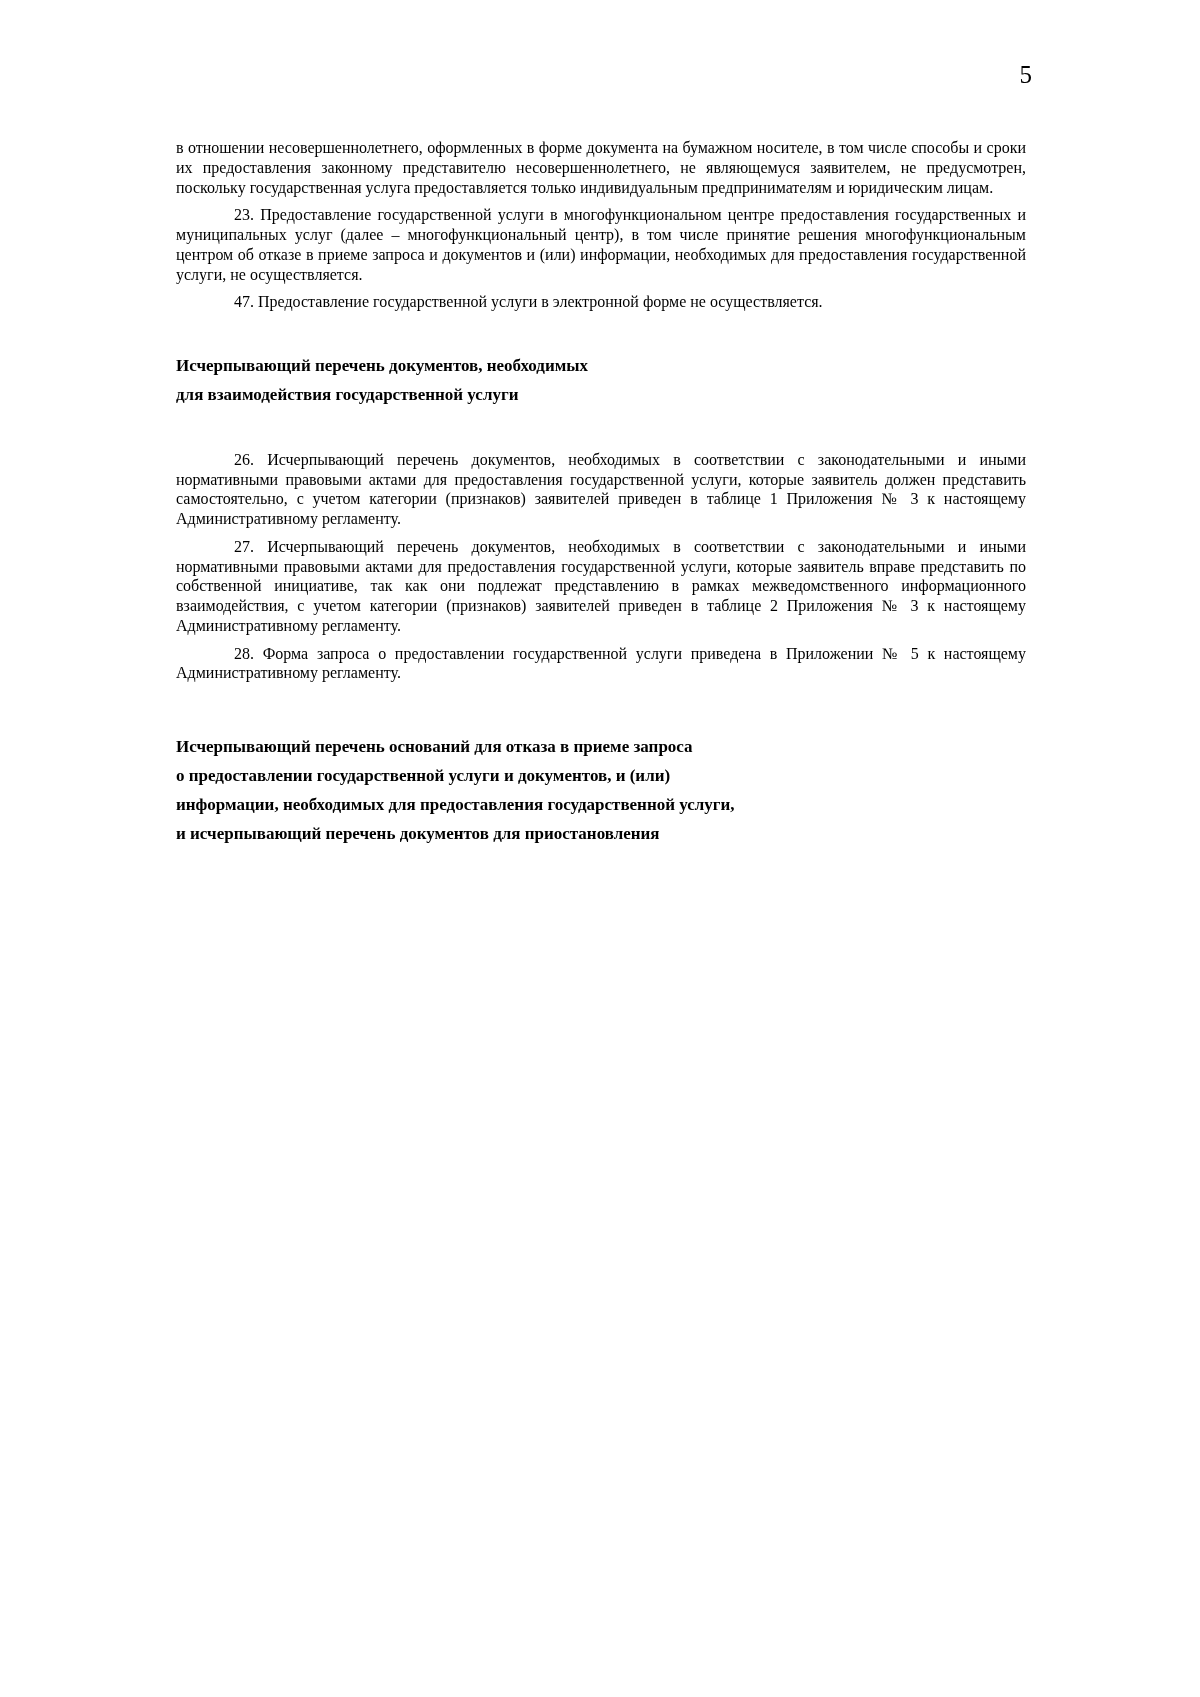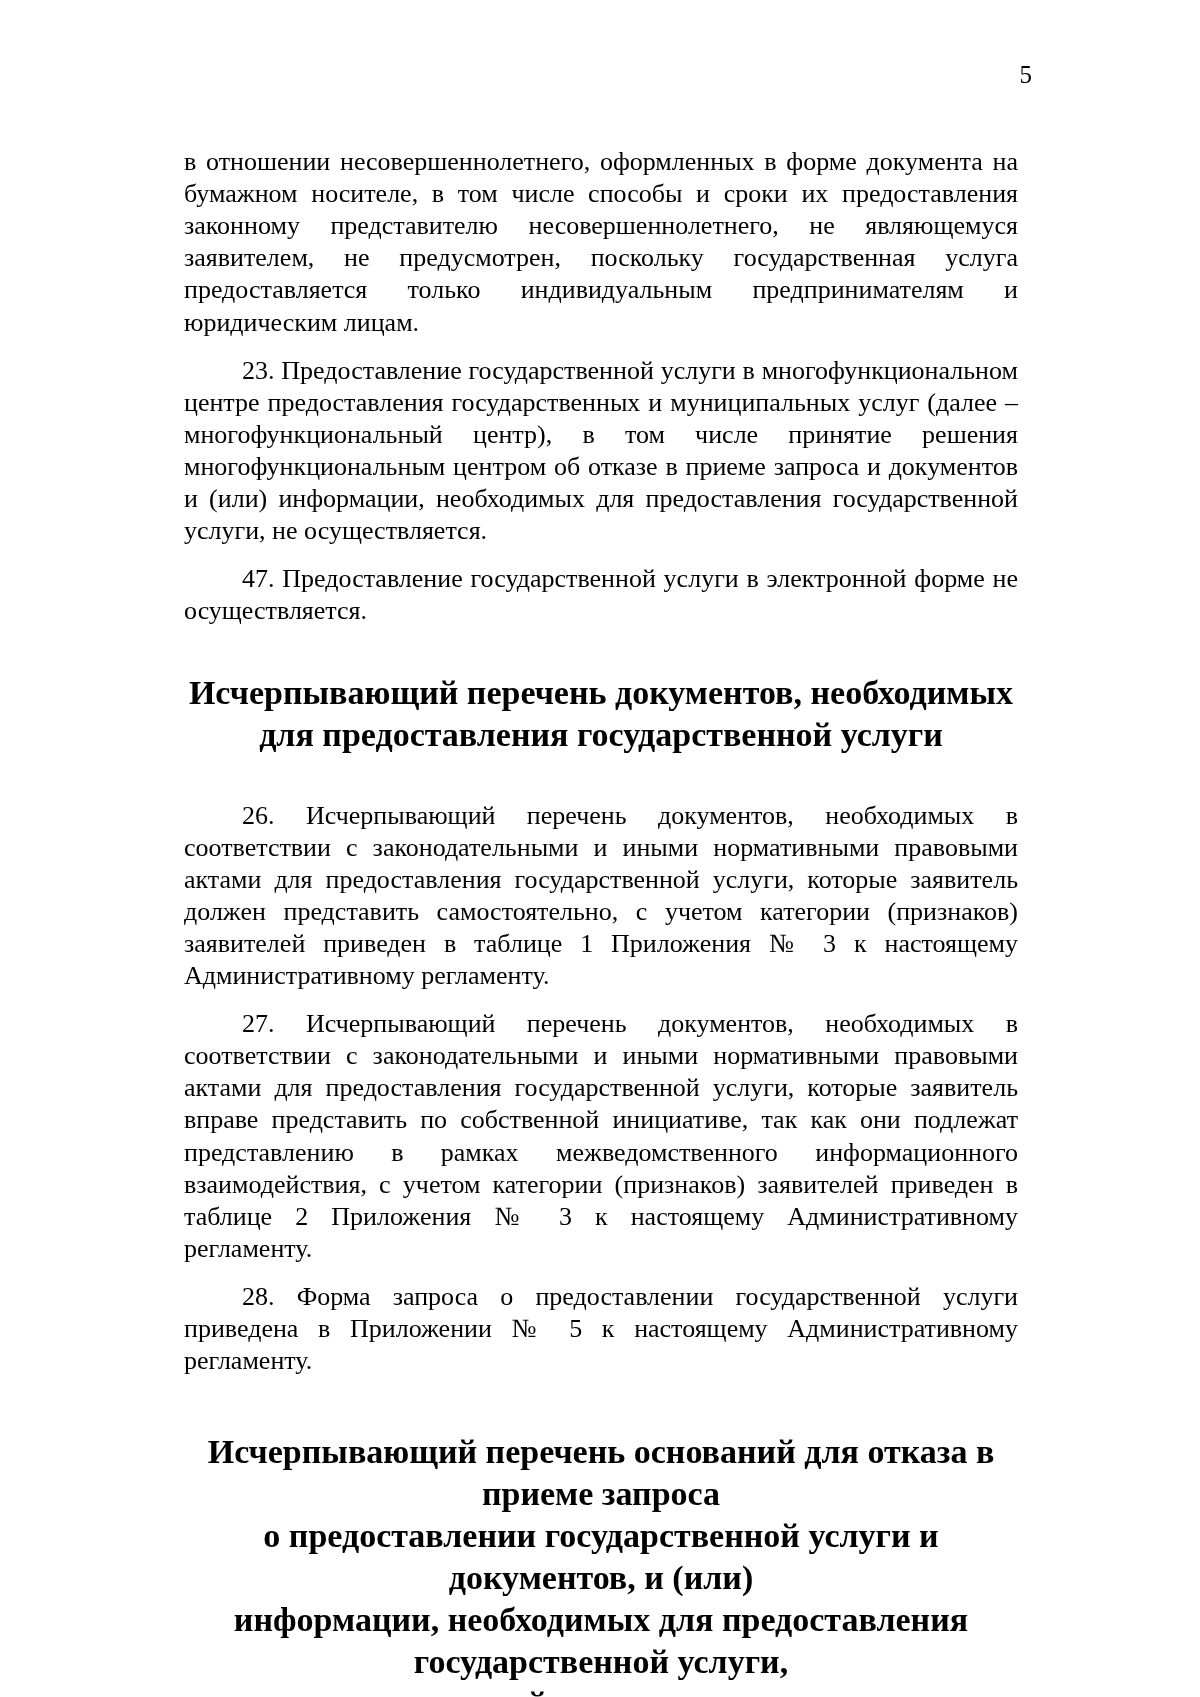--- a/index.html
+++ b/index.html
@@ -24,36 +24,35 @@
     font-size: 25px;
     line-height: 1;
   }
   .content {
     position: absolute;
     left: 168px;
     top: 130px;
     width: 866px;
   }
   p {
-    margin: 16px;
-    font-size: 26px;
+    margin: 8px;
+    font-size: 16px;
     line-height: 1.235;
     text-align: justify;
     text-justify: inter-word;
     hyphens: none;
   }
   p.indent {
     text-indent: 58px;
   }
   .heading {
-    margin: 0;
-    font-size: 34px;
+    margin: 8px;
+    font-size: 17px;
     line-height: 1.235;
     font-weight: bold;
-    text-align: center;
   }
   .gap-med { height: 28px; }
   .gap-large { height: 38px; }
 </style>
 </head>
 <body>
 
 <div class="page">
 
   <div class="page-number">5</div>
@@ -63,21 +62,21 @@
     <p>в отношении несовершеннолетнего, оформленных в форме документа на бумажном носителе, в том числе способы и сроки их предоставления законному представителю несовершеннолетнего, не являющемуся заявителем, не предусмотрен, поскольку государственная услуга предоставляется только индивидуальным предпринимателям и юридическим лицам.</p>
 
     <p class="indent">23. Предоставление государственной услуги в многофункциональном центре предоставления государственных и муниципальных услуг (далее – многофункциональный центр), в том числе принятие решения многофункциональным центром об отказе в приеме запроса и документов и (или) информации, необходимых для предоставления государственной услуги, не осуществляется.</p>
 
 
     <p class="indent">47. Предоставление государственной услуги в электронной форме не осуществляется.</p>
 
     <div class="gap-med"></div>
 
     <div class="heading">Исчерпывающий перечень документов, необходимых</div>
-    <div class="heading">для предоставления государственной услуги</div>
+    <div class="heading">для взаимодействия государственной услуги</div>
 
     <div class="gap-med"></div>
 
     <p class="indent">26. Исчерпывающий перечень документов, необходимых в соответствии с законодательными и иными нормативными правовыми актами для предоставления государственной услуги, которые заявитель должен представить самостоятельно, с учетом категории (признаков) заявителей приведен в таблице 1 Приложения № 3 к настоящему Административному регламенту.</p>
 
     <p class="indent">27. Исчерпывающий перечень документов, необходимых в соответствии с законодательными и иными нормативными правовыми актами для предоставления государственной услуги, которые заявитель вправе представить по собственной инициативе, так как они подлежат представлению в рамках межведомственного информационного взаимодействия, с учетом категории (признаков) заявителей приведен в таблице 2 Приложения № 3 к настоящему Административному регламенту.</p>
 
     <p class="indent">28. Форма запроса о предоставлении государственной услуги приведена в Приложении № 5 к настоящему Административному регламенту.</p>
 
 

